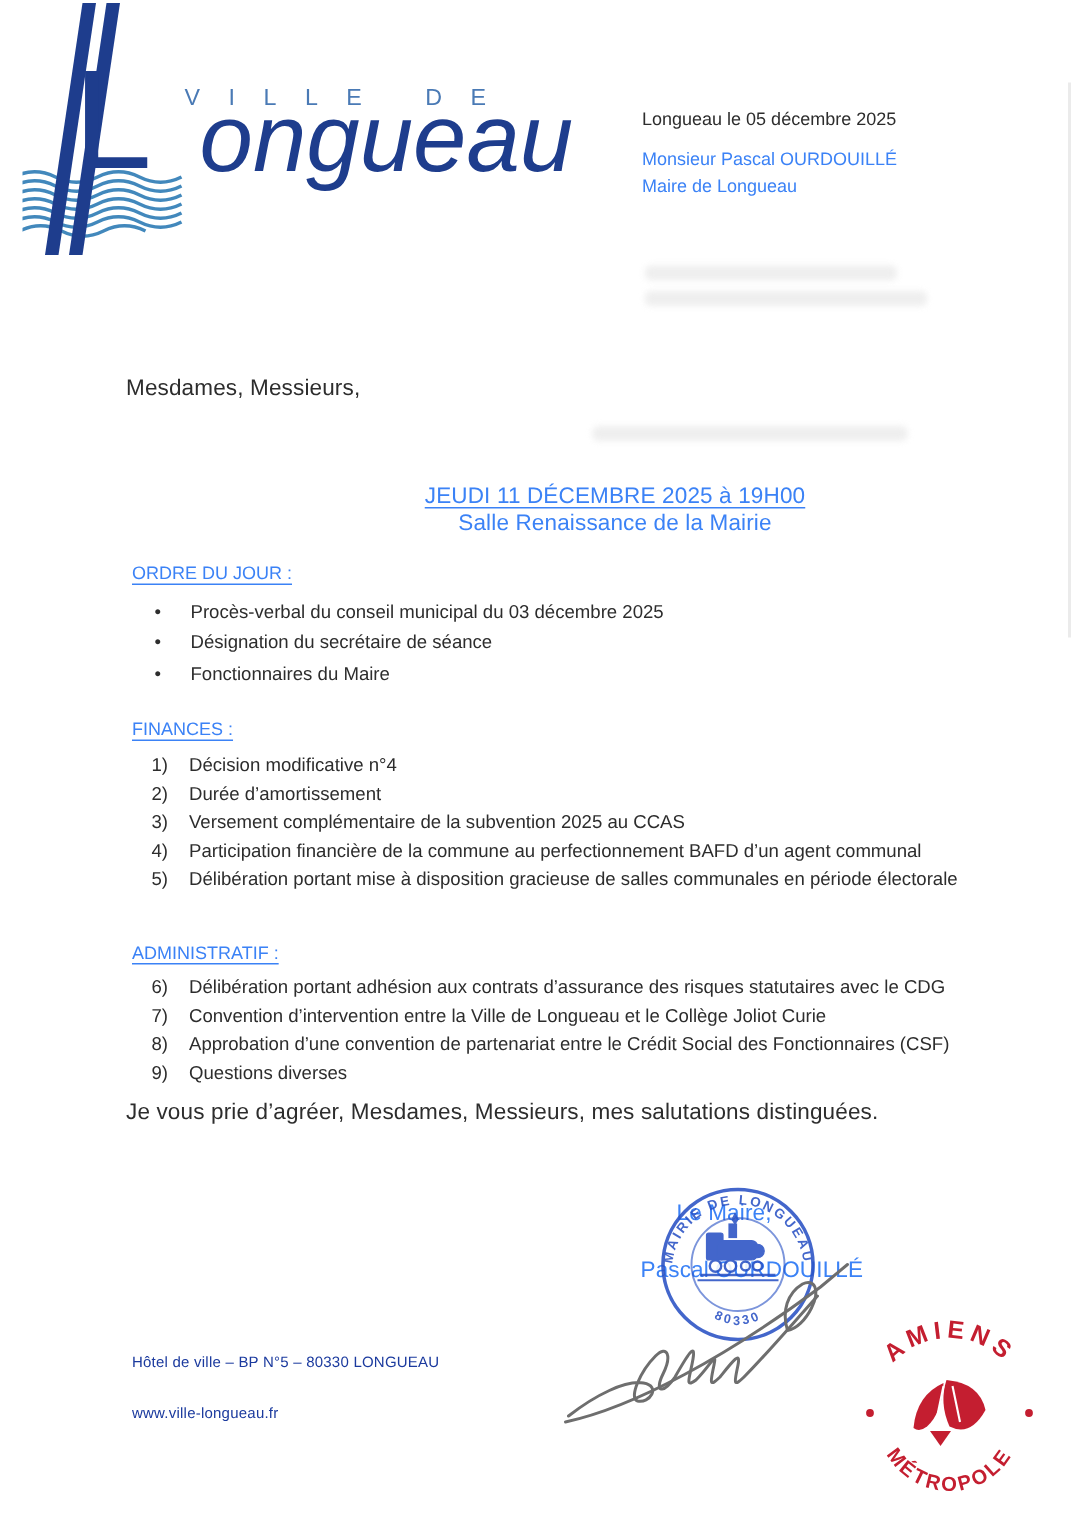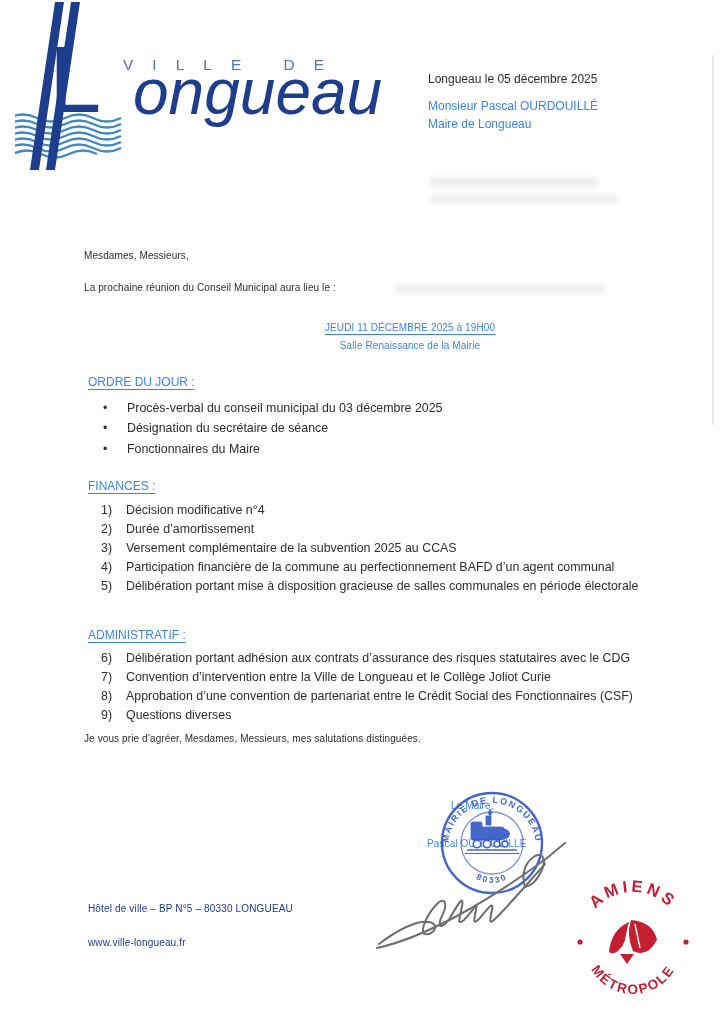--- a/index.html
+++ b/index.html
@@ -4,21 +4,21 @@
 <style>
   html,body{margin:0;padding:0;background:#8a8a8a;}
   .page{
     position:relative;width:724px;height:1024px;background:#ffffff;
     font-family:"Liberation Sans",sans-serif;color:#2d2d2d;overflow:hidden;
     margin:0 auto;
   }
   .abs{position:absolute;}
   .b{font-weight:400;color:#3b82f6;}
   .u{text-decoration:underline;text-underline-offset:3px;}
-  .body-txt{font-size:10px;letter-spacing:.1px;}
+  .body-txt{font-size:15px;letter-spacing:.1px;}
   .center{left:0;width:724px;text-align:center;margin-left:48px;}
   .hdr{left:428px;font-size:12px;text-align:center;}
   .sec-hd{left:88px;font-size:12px;}
   .list{left:0;width:724px;}
   .row{position:absolute;left:0;width:724px;font-size:12.4px;}
   .row .marker{position:absolute;left:103px;}
   .row .num{position:absolute;left:101px;}
   .row .txt{position:absolute;left:126px;white-space:nowrap;}
   .bullet-row .txt{left:127px;}
   .ghost{
@@ -62,21 +62,20 @@
   <div class="abs hdr b" style="top:99px;">Monsieur Pascal OURDOUILLÉ</div>
   <div class="abs hdr b" style="top:117px;">Maire de Longueau</div>
 
   <div class="abs ghost" style="left:430px;top:177px;width:168px;height:10px;"></div>
   <div class="abs ghost" style="left:430px;top:194px;width:188px;height:10px;"></div>
 
   <div class="abs scan-edge" style="left:712px;top:55px;height:370px;"></div>
 
   <div class="abs body-txt" style="left:84px;top:250px;">Mesdames, Messieurs,</div>
 
-  <div class="abs body-txt" style="left:84px;top:282px;">La prochaine réunion du Conseil Municipal aura lieu le :</div>
   <div class="abs ghost" style="left:395px;top:284px;width:210px;height:10px;"></div>
 
   <div class="abs body-txt b u center" style="top:322px;">JEUDI 11 DÉCEMBRE 2025 à 19H00</div>
   <div class="abs body-txt b center" style="top:340px;">Salle Renaissance de la Mairie</div>
 
   <div class="abs sec-hd b u" style="top:375px;">ORDRE DU JOUR :</div>
   <div class="abs list" style="top:0;">
     <div class="row bullet-row" style="top:401px;">
       <span class="marker">•</span>
       <span class="txt">Procès-verbal du conseil municipal du 03 décembre 2025</span>

